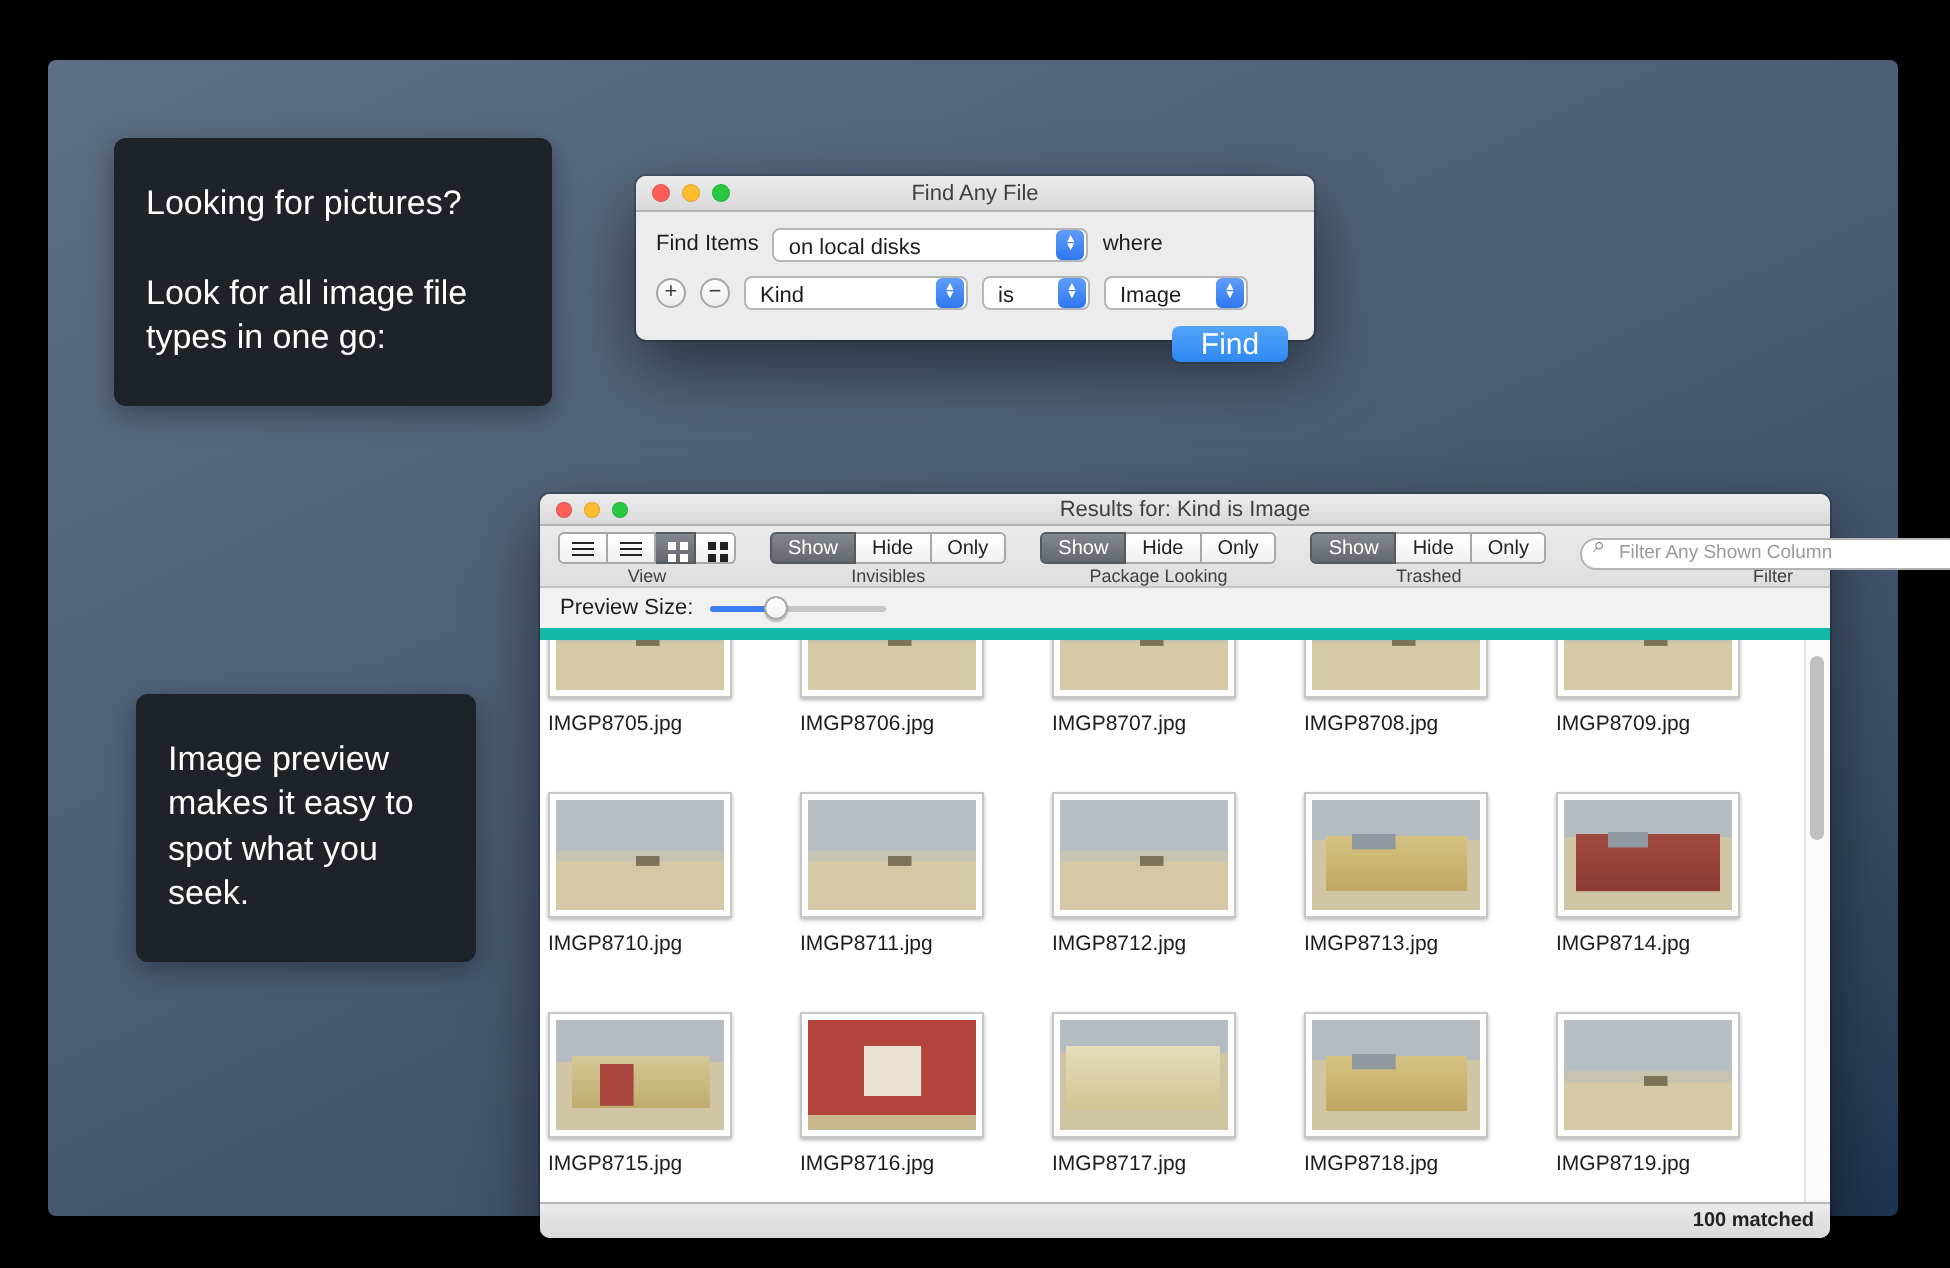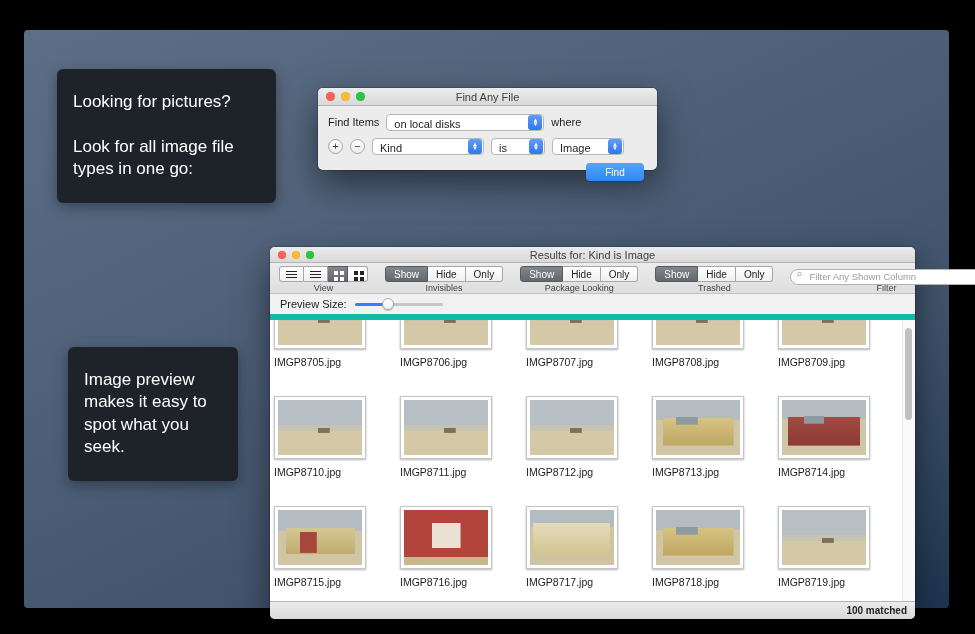--- a/index.html
+++ b/index.html
@@ -38,21 +38,21 @@
     background:#fff;border:1px solid #b6b6b6;border-radius:4px;height:17px;
     font-size:11px;color:#1d1d1d;padding-left:7px;box-sizing:border-box;cursor:default;}
   .stepper{width:14px;height:15px;margin:0 1px 0 5px;border-radius:3px;
     background:linear-gradient(#5f9df8,#2f77ef);color:#fff;display:flex;flex-direction:column;
     align-items:center;justify-content:center;font-size:6px;line-height:4px;}
   .round-btn{width:15px;height:15px;border-radius:50%;border:1px solid #a6a6a6;
     background:linear-gradient(#fefefe,#ececec);font-size:11px;line-height:13px;
     text-align:center;color:#3c3c3c;box-sizing:border-box;}
   .find-actions{display:flex;justify-content:flex-end;padding-right:3px;margin-top:8px;}
   .find-btn{min-width:58px;height:18px;border:none;border-radius:4px;color:#fff;
-    font-size:10px;font-family:inherit;background:linear-gradient(#54a5f8,#2d88f2);
+    font-size:15px;font-family:inherit;background:linear-gradient(#54a5f8,#2d88f2);
     box-shadow:0 1px 1px rgba(0,0,0,.15);}
   
   .results-window{left:270px;top:247px;width:645px;height:372px;display:flex;flex-direction:column;}
   .results-window .titlebar{height:15px;}
   .results-window .traffic .dot{width:8px;height:8px;}
   .toolbar{display:flex;align-items:flex-start;gap:17px;height:31px;
     padding:3px 7px 0 9px;background:linear-gradient(#ebebeb,#dedede);
     border-bottom:1px solid #c2c2c2;box-sizing:border-box;}
   .tool-group{display:flex;flex-direction:column;align-items:center;}
   .seg-row{display:flex;}

